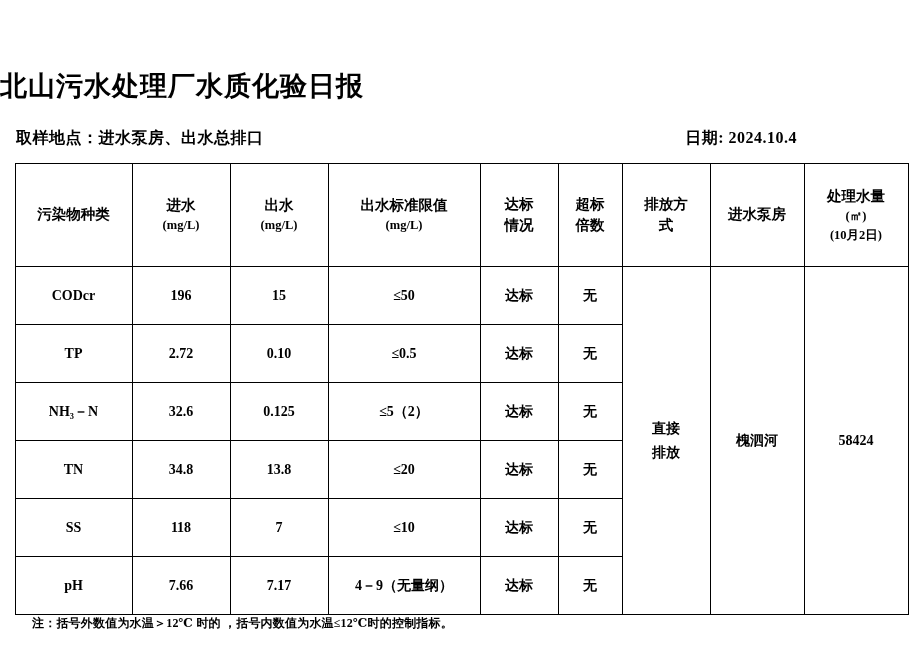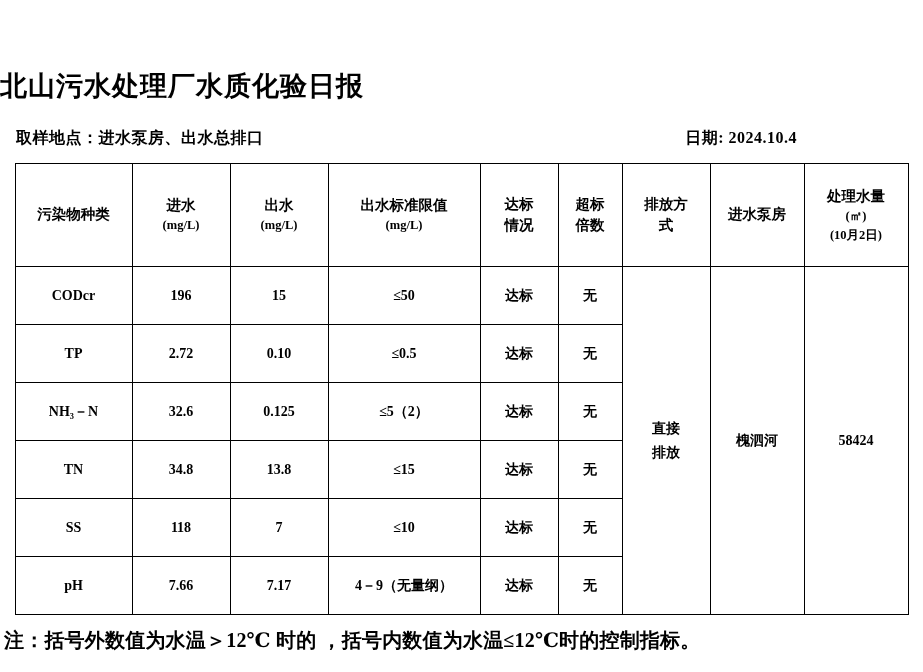--- a/index.html
+++ b/index.html
@@ -79,23 +79,22 @@
   }
   .big-cell {
     font-size: 17px;
     line-height: 1.7;
   }
   .amount-cell {
     font-size: 26px;
     font-weight: bold;
   }
   .note {
-    margin-top: 12px;
-    padding-left: 4px;
-    font-size: 20px;
+    padding-left: 32px;
+    font-size: 12px;
     font-weight: bold;
     font-family: "Liberation Serif", "DejaVu Serif", serif;
     letter-spacing: 0.2px;
   }
   .col-1 { width: 117px; }
   .col-2 { width: 98px; }
   .col-3 { width: 98px; }
   .col-4 { width: 152px; }
   .col-5 { width: 78px; }
   .col-6 { width: 64px; }
@@ -194,21 +193,21 @@
         <td>32.6</td>
         <td>0.125</td>
         <td>≤5（2）</td>
         <td>达标</td>
         <td>无</td>
       </tr>
       <tr>
         <td>TN</td>
         <td>34.8</td>
         <td>13.8</td>
-        <td>≤15</td>
+        <td>≤20</td>
         <td>达标</td>
         <td>无</td>
       </tr>
       <tr>
         <td>SS</td>
         <td>118</td>
         <td>7</td>
         <td>≤10</td>
         <td>达标</td>
         <td>无</td>

